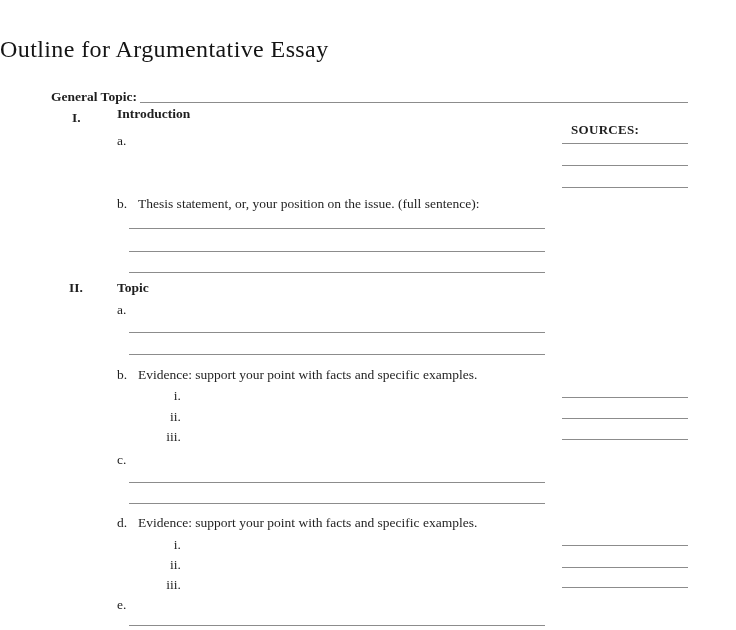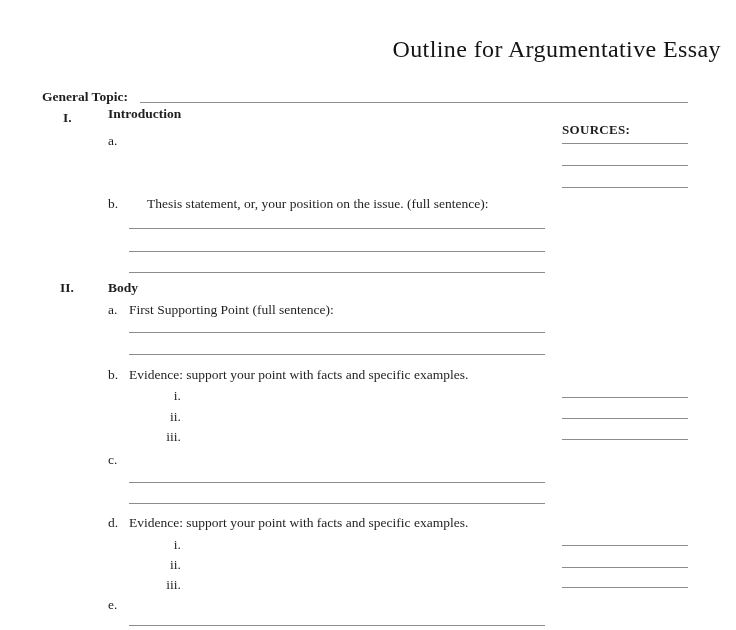--- a/index.html
+++ b/index.html
@@ -11,28 +11,28 @@
     overflow: hidden;
   }
   .page {
     position: relative;
     width: 736px; height: 630px;
     background: #ffffff;
   }
   .abs { position: absolute; white-space: nowrap; }
   .title {
     position: absolute;
-    left: 8px; top: 36px; width: 713px;
-    text-align: right;
+    left: 0; top: 36px; width: 713px;
+    text-align: left;
     font-size: 24px;
     font-weight: 500;
     letter-spacing: 0.4px;
     color: #141414;
   }
-  .label { font-size: 13.5px; }
+  .label { font-size: 13.5px; margin-left: 9px; }
   .bold { font-weight: bold; }
   .rule {
     position: absolute;
     height: 0;
     border-top: 1.5px solid #8c8c8c;
   }
   .roman {
     position: absolute;
     left: 140px; width: 41px;
     text-align: right;
@@ -54,31 +54,30 @@
   <div class="abs label bold" style="left:108px; top:106px;">Introduction</div>
   <div class="abs label bold sources-head" style="left:562px; top:122px;">SOURCES:</div>
 
   <div class="abs label" style="left:108px; top:133px;">a.</div>
 
   <div class="rule" style="left:562px; top:143px; width:126px;"></div>
   <div class="rule" style="left:562px; top:165px; width:126px;"></div>
   <div class="rule" style="left:562px; top:187px; width:126px;"></div>
 
   <div class="abs label" style="left:108px; top:196px;">b.</div>
-  <div class="abs label" style="left:147px; top:196px;text-align:right;">Thesis statement, or, your position on the issue. (full sentence):</div>
+  <div class="abs label" style="left:129px; top:196px;text-align:right;">Thesis statement, or, your position on the issue. (full sentence):</div>
 
   <div class="rule" style="left:129px; top:228px; width:416px;"></div>
   <div class="rule" style="left:129px; top:251px; width:416px;"></div>
   <div class="rule" style="left:129px; top:272px; width:416px;"></div>
 
   <div class="abs label bold" style="left:60px; top:280px;">II.</div>
-  <div class="abs label bold" style="left:108px; top:280px;">Body</div>
+  <div class="abs label bold" style="left:108px; top:280px;">Topic</div>
 
   <div class="abs label" style="left:108px; top:302px;">a.</div>
-  <div class="abs label" style="left:129px; top:302px;">First Supporting Point (full sentence):</div>
 
   <div class="rule" style="left:129px; top:332px; width:416px;"></div>
   <div class="rule" style="left:129px; top:354px; width:416px;"></div>
 
   <div class="abs label" style="left:108px; top:367px;">b.</div>
   <div class="abs label" style="left:129px; top:367px;">Evidence: support your point with facts and specific examples.</div>
 
   <div class="roman" style="top:388px;">i.</div>
   <div class="roman" style="top:409px;">ii.</div>
   <div class="roman" style="top:429px;">iii.</div>

